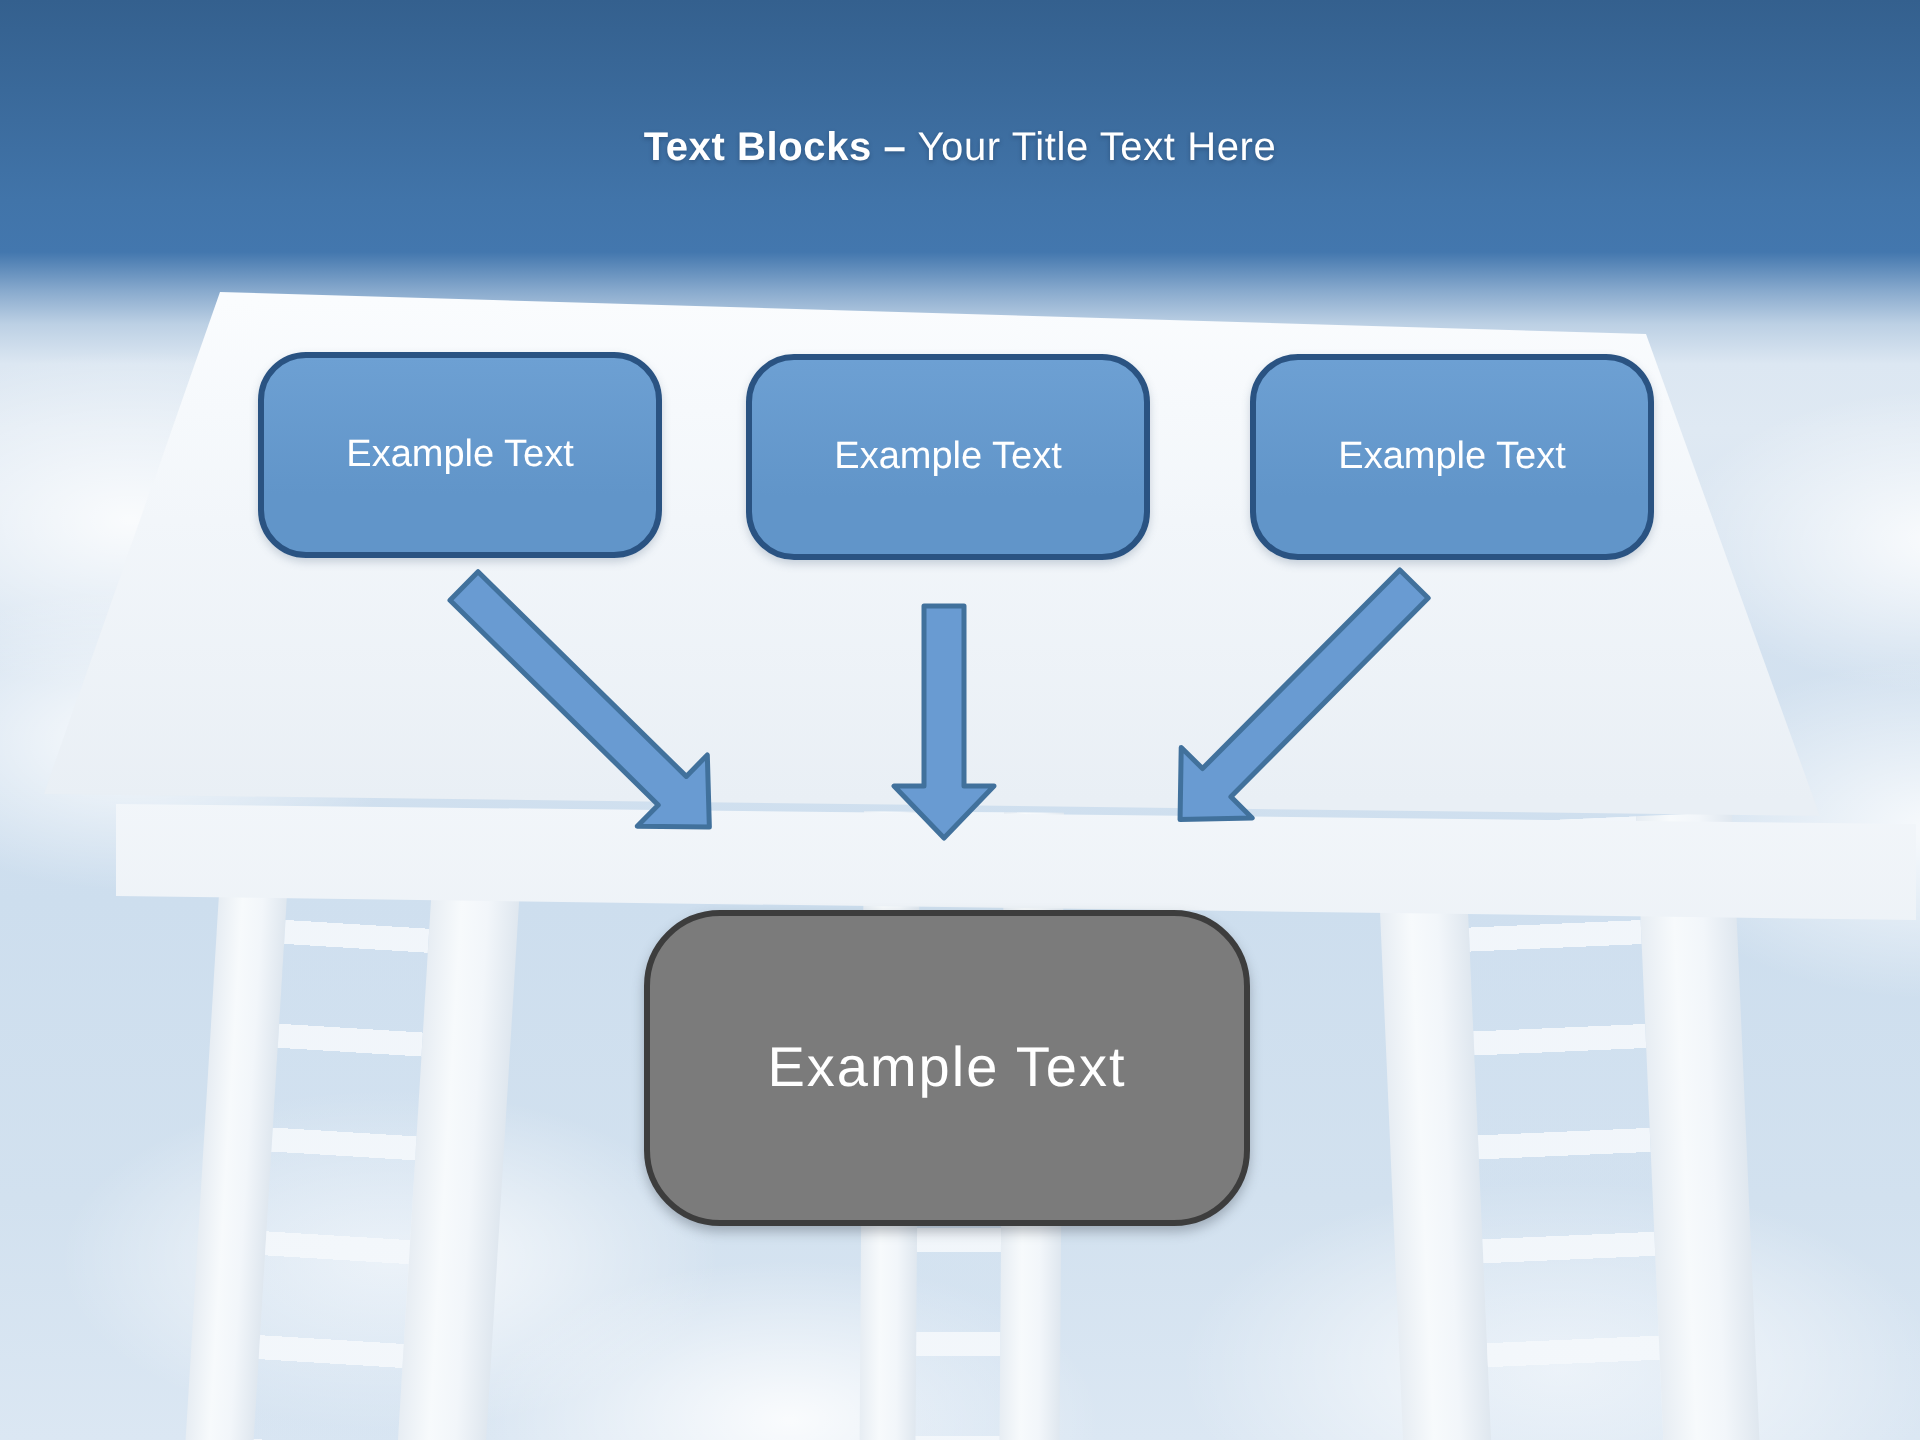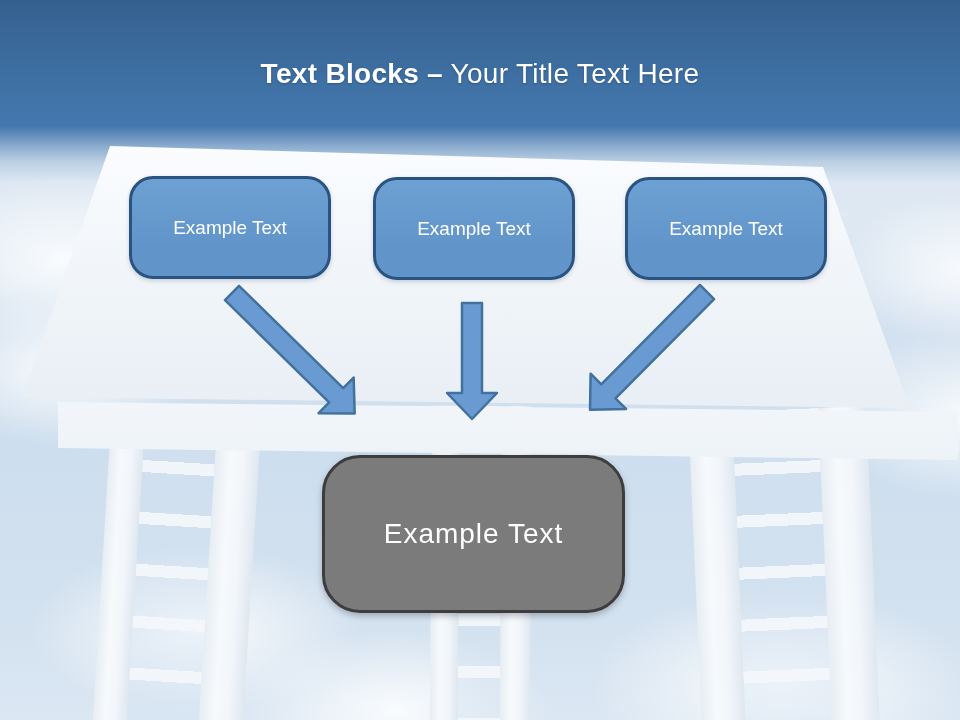--- a/index.html
+++ b/index.html
@@ -69,21 +69,21 @@
   
   .billboard{
     position:absolute;inset:0;
     clip-path:polygon(110px 146px,823px 167px,910px 408px,22px 397px);
     background:linear-gradient(180deg,#fafcfe 150px,#f2f6fa 260px,#e9eff5 400px);
     filter:drop-shadow(0 6px 7px rgba(90,110,135,.35));
   }
   
   .title{
     position:absolute;left:0;top:54px;width:100%;
-    text-align:center;font-size:28px;line-height:40px;
+    text-align:center;font-size:20px;line-height:40px;
     color:var(--title-text,#ffffff);letter-spacing:.3px;
     text-shadow:0 1px 2px rgba(20,40,70,.35);
   }
   .title .bold{font-weight:bold;}
   
   .block{
     position:absolute;width:202px;height:103px;
     border-radius:24px;
     background:linear-gradient(180deg,#6da0d3,var(--block-fill,#6195c9) 70%);
     border:3px solid var(--block-border,#2a5382);

